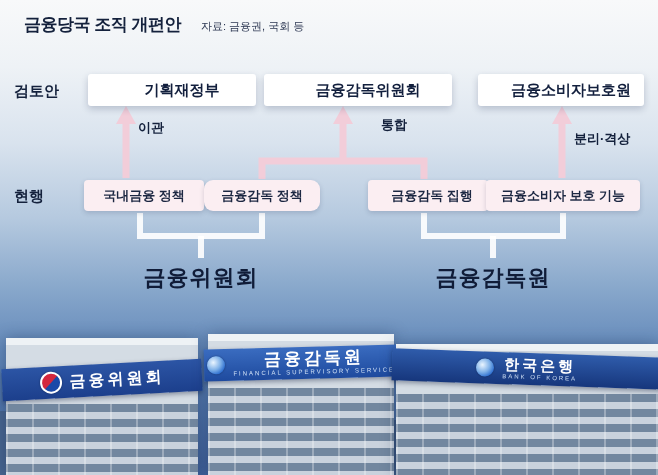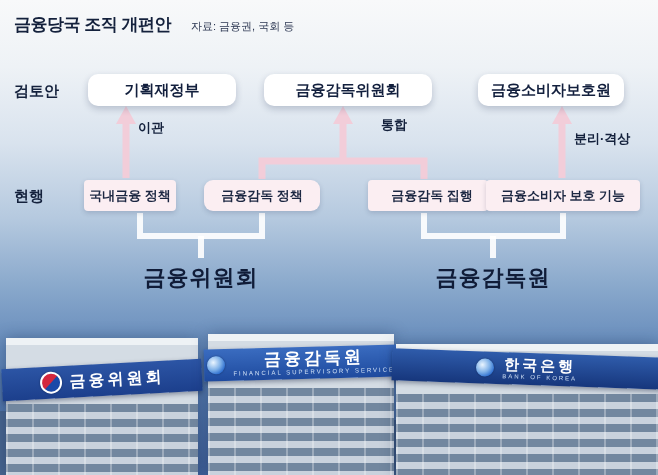--- a/index.html
+++ b/index.html
@@ -9,46 +9,46 @@
     -webkit-font-smoothing:antialiased;
   }
   
   .sky{
     position:absolute; inset:0;
     background:linear-gradient(180deg,
       #f8f9fa 0%, #eef2f6 14%, #d9e3ee 30%, #b5c9df 46%,
       #8aa9cc 60%, #6389ba 74%, #4d72a8 88%, #40619a 100%);
   }
   
-  .hdr{position:absolute; left:14px; top:13px; display:flex; align-items:baseline; gap:8px; z-index:6;}
+  .hdr{position:absolute; left:24px; top:13px; display:flex; align-items:baseline; gap:8px; z-index:6;}
   .hdr h1{margin:0; font-size:17px; font-weight:800; color:#14213c; letter-spacing:-0.5px;}
   .hdr .src{font-size:11px; color:#2c3752;margin-left:12px;}
   
   .rowlab{position:absolute; left:14px; font-size:15px; font-weight:800; color:#14213c; z-index:6;}
   .rowlab.review{top:82px;}
   .rowlab.current{top:187px;}
   
   .rbox{
     position:absolute; height:32px; top:74px; z-index:6;
-    background:#ffffff; border-radius:10px;
+    background:#ffffff; border-radius:3px;
     box-shadow:0 3px 7px rgba(25,38,77,.22);
     display:flex; align-items:center; justify-content:center;
-    font-size:15px; font-weight:800; color:#121f3d;
+    font-size:15px; font-weight:800; color:#121f3d;padding-left:20px;
   }
   .rbox.b1{left:88px;  width:148px;}
   .rbox.b2{left:264px; width:168px;}
   .rbox.b3{left:478px; width:146px;}
   .cbox{
     position:absolute; height:31px; top:180px; z-index:6;
     background:#fbeef2; border-radius:4px;
     box-shadow:0 2px 5px rgba(25,38,77,.18);
     display:flex; align-items:center; justify-content:center;
     font-size:13px; font-weight:700; color:#1c2742;
   }
-  .cbox.c1{left:84px;  width:92px;}
+  .cbox.c1{left:84px;  width:120px;}
   .cbox.c2{left:204px; width:116px;border-radius:9px;}
   .cbox.c3{left:368px; width:112px;padding-left:8px;}
   .cbox.c4{left:486px; width:154px;}
   
   .alabel{position:absolute; font-size:13px; font-weight:800; color:#14213c; z-index:6;}
   .alabel.l1{left:138px; top:119px;}
   .alabel.l2{left:353px; top:116px;margin-left:28px;}
   .alabel.l3{left:574px; top:130px;}
   .glabel{
     position:absolute; top:263px; width:200px; text-align:center; z-index:6;

